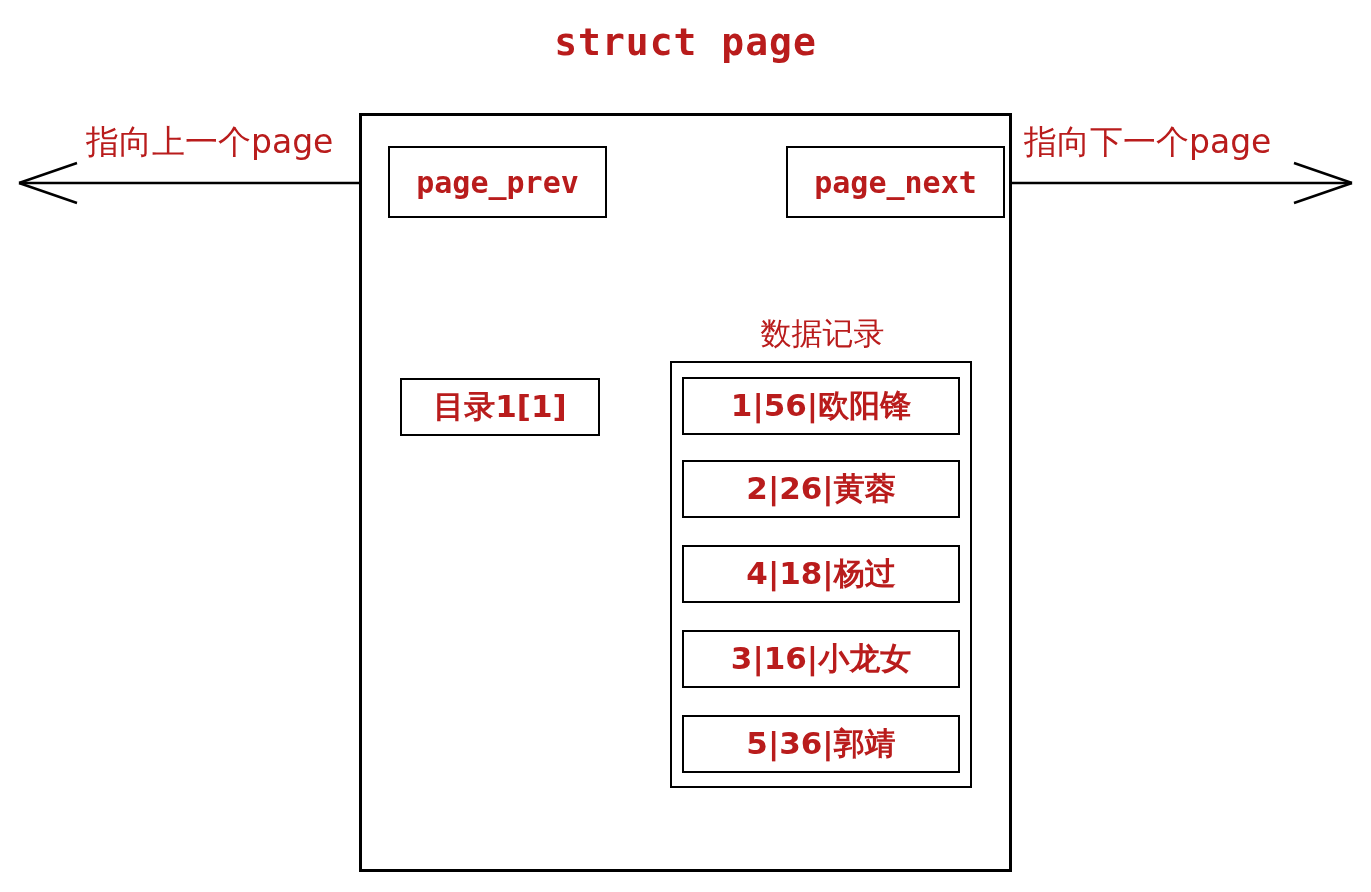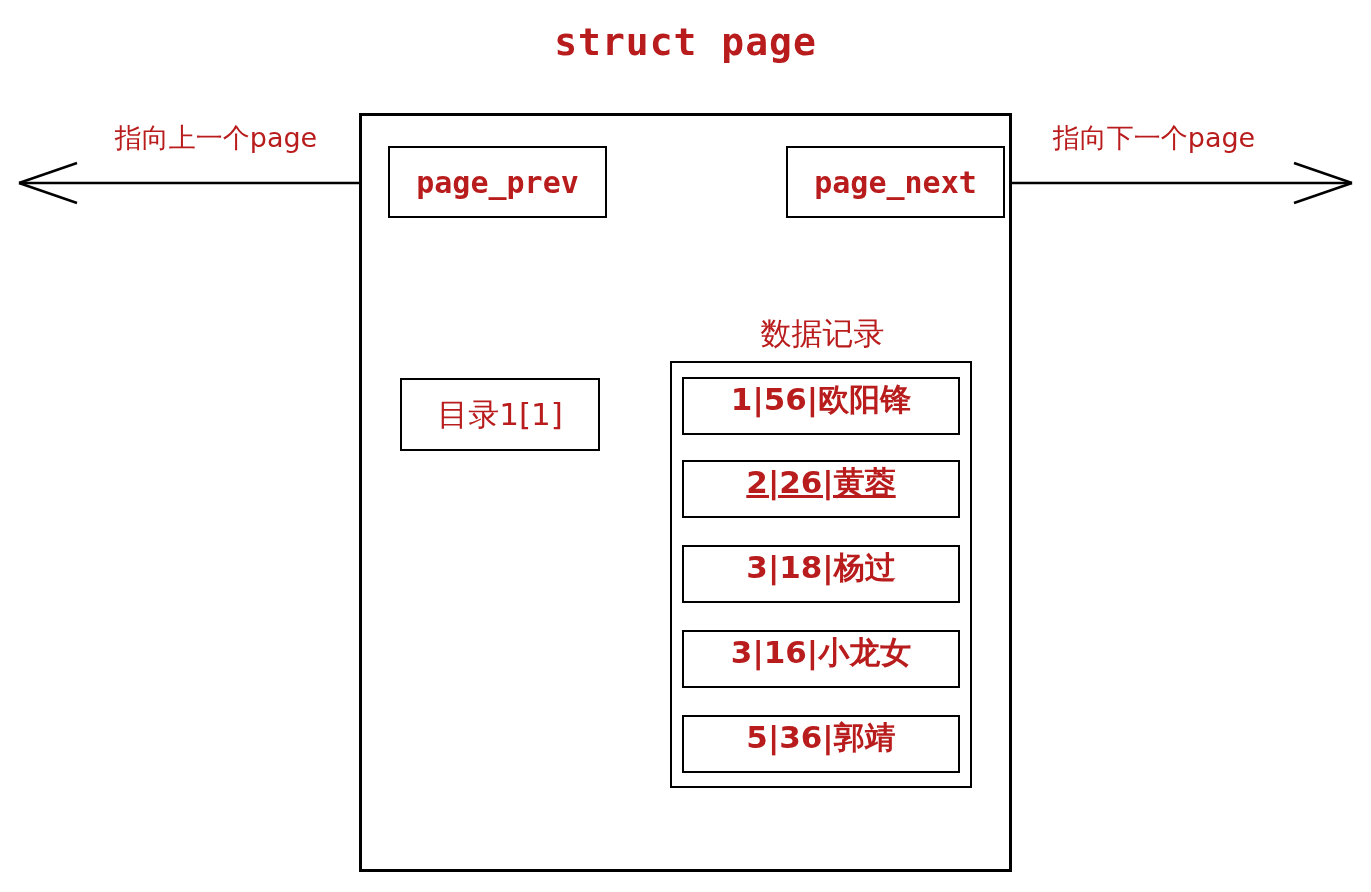--- a/index.html
+++ b/index.html
@@ -38,22 +38,21 @@
     background: #ffffff;
     display: flex; align-items: center; justify-content: center;
     font-family: "DejaVu Sans Mono", monospace;
     font-weight: 700;
     font-size: 30px;
   }
   .field-prev { left: 388px; }
   .field-next { left: 773px; margin-left: 13px; }
   .arrow-label {
     top: 120px; width: 260px;
-    text-align: center;
-    font-size: 27px;
+    font-size: 33px;
     font-weight: 400;
     white-space: nowrap;
   }
   .arrow-label-prev { left: 86px; }
   .arrow-label-next { left: 1024px; }
   .records-heading {
     left: 720px; top: 306px; width: 205px;
     text-align: center;
     font-size: 31px;
     font-weight: 400;
@@ -62,37 +61,37 @@
   .records-container {
     left: 670px; top: 361px;
     width: 302px; height: 427px;
     border: 2px solid #000000;
     background: #ffffff;
   }
   .record-box {
     left: 682px; width: 278px; height: 58px;
     border: 2.5px solid #000000;
     background: #ffffff;
-    display: flex; justify-content: center;
+    display: flex; align-items: center; justify-content: center;
     font-size: 31px;
     font-weight: 700;
     white-space: nowrap;
   }
   .record-1 { top: 377px; }
-  .record-2 { top: 460px; text-decoration: underline; }
+  .record-2 { top: 460px; }
   .record-3 { top: 545px; }
   .record-4 { top: 630px; }
   .record-5 { top: 715px; }
   .dir-box {
-    left: 400px; width: 200px; height: 73px;
+    left: 400px; width: 200px; height: 58px;
     border: 2.5px solid #000000;
     background: #ffffff;
     display: flex; align-items: center; justify-content: center;
     font-size: 31px;
-    font-weight: 400;
+    font-weight: 700;
     white-space: nowrap;
   }
   .dir-1 { top: 378px; }
   .dir-2 { top: 546px; }
   .arrow-layer {
     left: 0; top: 0;
     width: 1371px; height: 892px;
     pointer-events: none;
   }
 </style>
@@ -153,21 +152,21 @@
   <div class="abs records-heading">数据记录</div>
   <div class="abs records-container"></div>
 
   <div class="abs record-box record-1">
     <span>1|56|欧阳锋</span>
   </div>
   <div class="abs record-box record-2">
     <span>2|26|黄蓉</span>
   </div>
   <div class="abs record-box record-3">
-    <span>3|18|杨过</span>
+    <span>4|18|杨过</span>
   </div>
   <div class="abs record-box record-4">
     <span>3|16|小龙女</span>
   </div>
   <div class="abs record-box record-5">
     <span>5|36|郭靖</span>
   </div>
 
   <div class="abs dir-box dir-1">
     <span>目录1[1]</span>

